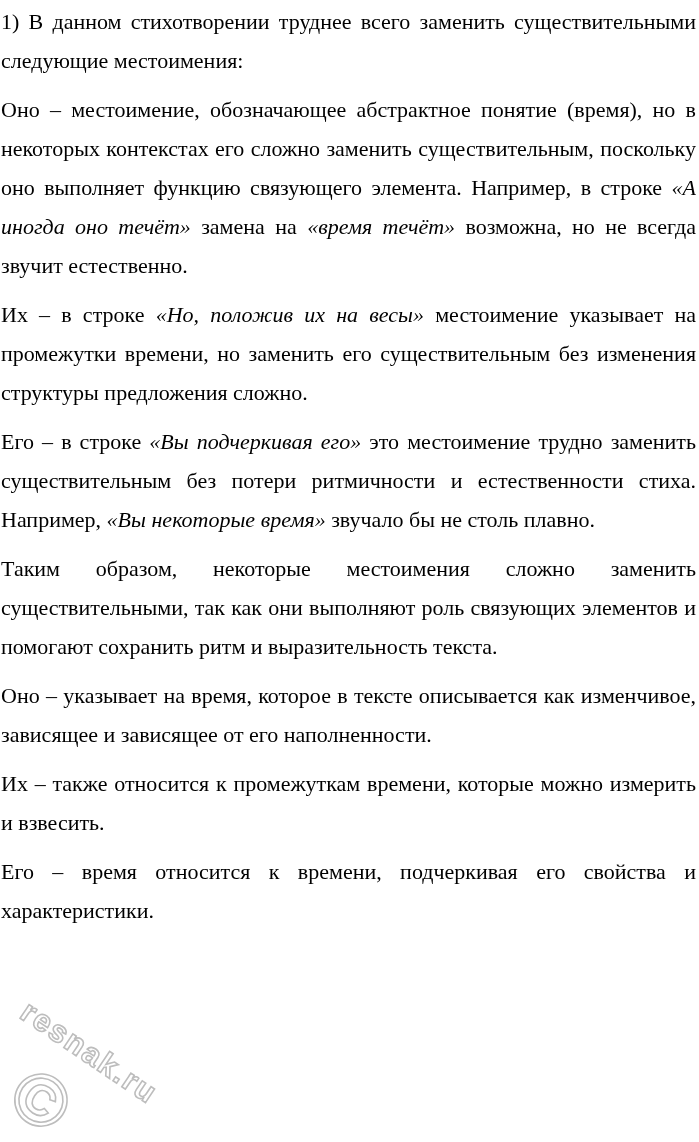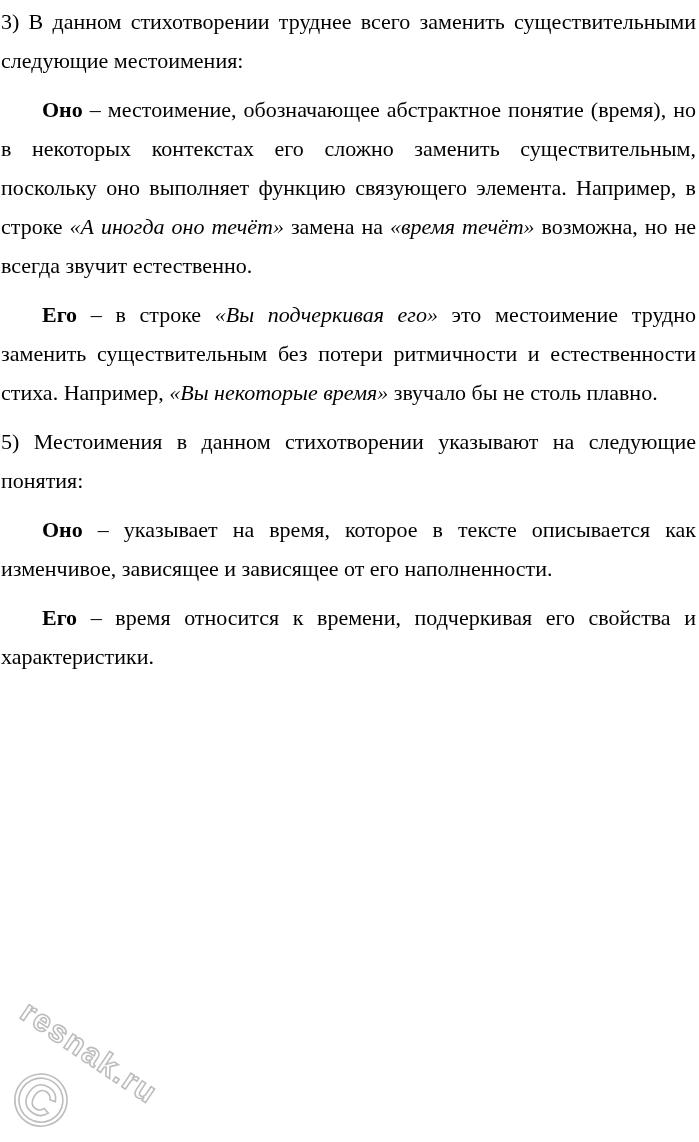--- a/index.html
+++ b/index.html
@@ -20,39 +20,41 @@
     font-family: "Liberation Serif", serif;
     font-size: 22px;
     line-height: 39px;
     color: #000000;
     box-sizing: border-box;
   }
   .para {
     margin: 0 0 10px 0;
     text-align: justify;
   }
-  .para span.b { font-weight: bold; margin-left: 41px; }
+  .para span.b { font-weight: normal; }
   .para span.i { font-style: italic; }
   .watermark-svg {
     position: absolute;
     left: 0px;
     top: 988px;
     pointer-events: none;
   }
 </style>
 </head>
 <body>
 
 <main class="page">
   <div>
-      <p class="para"><span>3) В данном стихотворении труднее всего заменить существительными следующие местоимения:</span></p>
+      <p class="para"><span>1) В данном стихотворении труднее всего заменить существительными следующие местоимения:</span></p>
       <p class="para"><span class="b">Оно</span><span> – местоимение, обозначающее абстрактное понятие (время), но в некоторых контекстах его сложно заменить существительным, поскольку оно выполняет функцию связующего элемента. Например, в строке </span><span class="i">«А иногда оно течёт»</span><span> замена на </span><span class="i">«время течёт»</span><span> возможна, но не всегда звучит естественно.</span></p>
+      <p class="para"><span class="b">Их</span><span> – в строке </span><span class="i">«Но, положив их на весы»</span><span> местоимение указывает на промежутки времени, но заменить его существительным без изменения структуры предложения сложно.</span></p>
       <p class="para"><span class="b">Его</span><span> – в строке </span><span class="i">«Вы подчеркивая его»</span><span> это местоимение трудно заменить существительным без потери ритмичности и естественности стиха. Например, </span><span class="i">«Вы некоторые время»</span><span> звучало бы не столь плавно.</span></p>
-      <p class="para"><span>5) Местоимения в данном стихотворении указывают на следующие понятия:</span></p>
+      <p class="para"><span>Таким образом, некоторые местоимения сложно заменить существительными, так как они выполняют роль связующих элементов и помогают сохранить ритм и выразительность текста.</span></p>
       <p class="para"><span class="b">Оно</span><span> – указывает на время, которое в тексте описывается как изменчивое, зависящее и зависящее от его наполненности.</span></p>
+      <p class="para"><span class="b">Их</span><span> – также относится к промежуткам времени, которые можно измерить и взвесить.</span></p>
       <p class="para"><span class="b">Его</span><span> – время относится к времени, подчеркивая его свойства и характеристики.</span></p>
     </div>
 </main>
 
 <svg class="watermark-svg" width="200" height="154" aria-hidden="true">
   <g transform="rotate(34 20 30)" fill="#ffffff" fill-opacity="0.92" stroke="#bdbdbd" stroke-width="1.6" font-family="Liberation Sans, sans-serif" font-weight="bold">
     <text x="18" y="30" font-size="31" letter-spacing="2">resnak.ru</text>
     <text x="56" y="112" font-size="74">©</text>
   </g>
 </svg>

